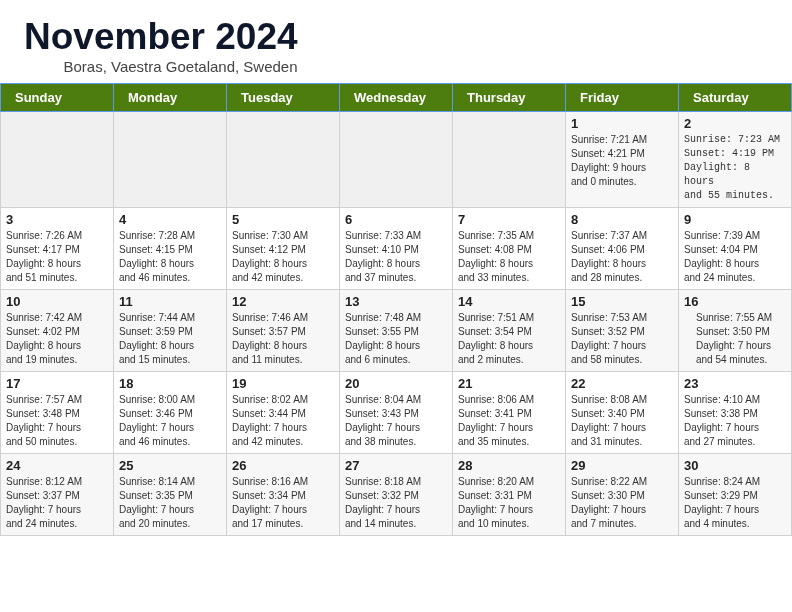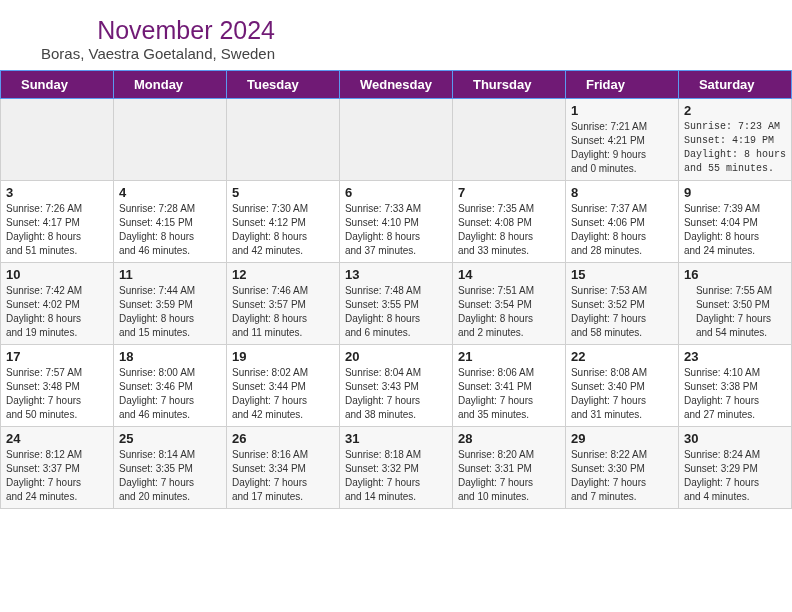--- a/index.html
+++ b/index.html
@@ -3,29 +3,29 @@
   <meta charset="utf-8">
   <style>
     * { box-sizing: border-box; margin: 0; padding: 0; }
     body { font-family: Arial, sans-serif; background: #fff; width: 792px; min-height: 612px; }
     .header { padding: 16px 24px 8px 24px; display: flex; justify-content: space-between; align-items: flex-start; }
     .logo { display: flex; align-items: center; gap: 4px; }
     .logo-text { font-size: 18px; font-weight: bold; color: #1a4f8a; line-height: 1.1; }
     .logo-text span { display: block; }
     .logo-icon { width: 28px; height: 28px; }
     .title-block { text-align: right; }
-    .month-title { font-size: 25px; font-weight: normal; color: #701a75; }
+    .month-title { font-size: 37px; font-weight: bold; color: #0f172a; }
     .location { font-size: 15px; color: #444; margin-left: 17px; }
     .calendar { width: 100%; border-collapse: collapse; margin: 0; }
     .calendar thead tr th {
-      background: #701a75;
+      background: #4d7c0f;
       color: #fff;
       font-size: 13px;
       font-weight: bold;
-      padding: 6px 20px;
+      padding: 6px 14px;
       text-align: left;
       border: 1px solid #5a9af0;
     }
     .calendar tbody tr td {
       vertical-align: top;
       border: 1px solid #d0d0d0;
       padding: 4px 5px;
       font-size: 10.5px;
       color: #222;
       width: 113px;
@@ -251,21 +251,21 @@
 and 20 minutes.</div>
         </td>
         <td>
           <span class="day-num">26</span>
           <div class="day-info" style="white-space: pre-line;">Sunrise: 8:16 AM
 Sunset: 3:34 PM
 Daylight: 7 hours
 and 17 minutes.</div>
         </td>
         <td>
-          <span class="day-num">31</span>
+          <span class="day-num">27</span>
           <div class="day-info" style="white-space: pre-line;">Sunrise: 8:18 AM
 Sunset: 3:32 PM
 Daylight: 7 hours
 and 14 minutes.</div>
         </td>
         <td>
           <span class="day-num">28</span>
           <div class="day-info" style="white-space: pre-line;">Sunrise: 8:20 AM
 Sunset: 3:31 PM
 Daylight: 7 hours

